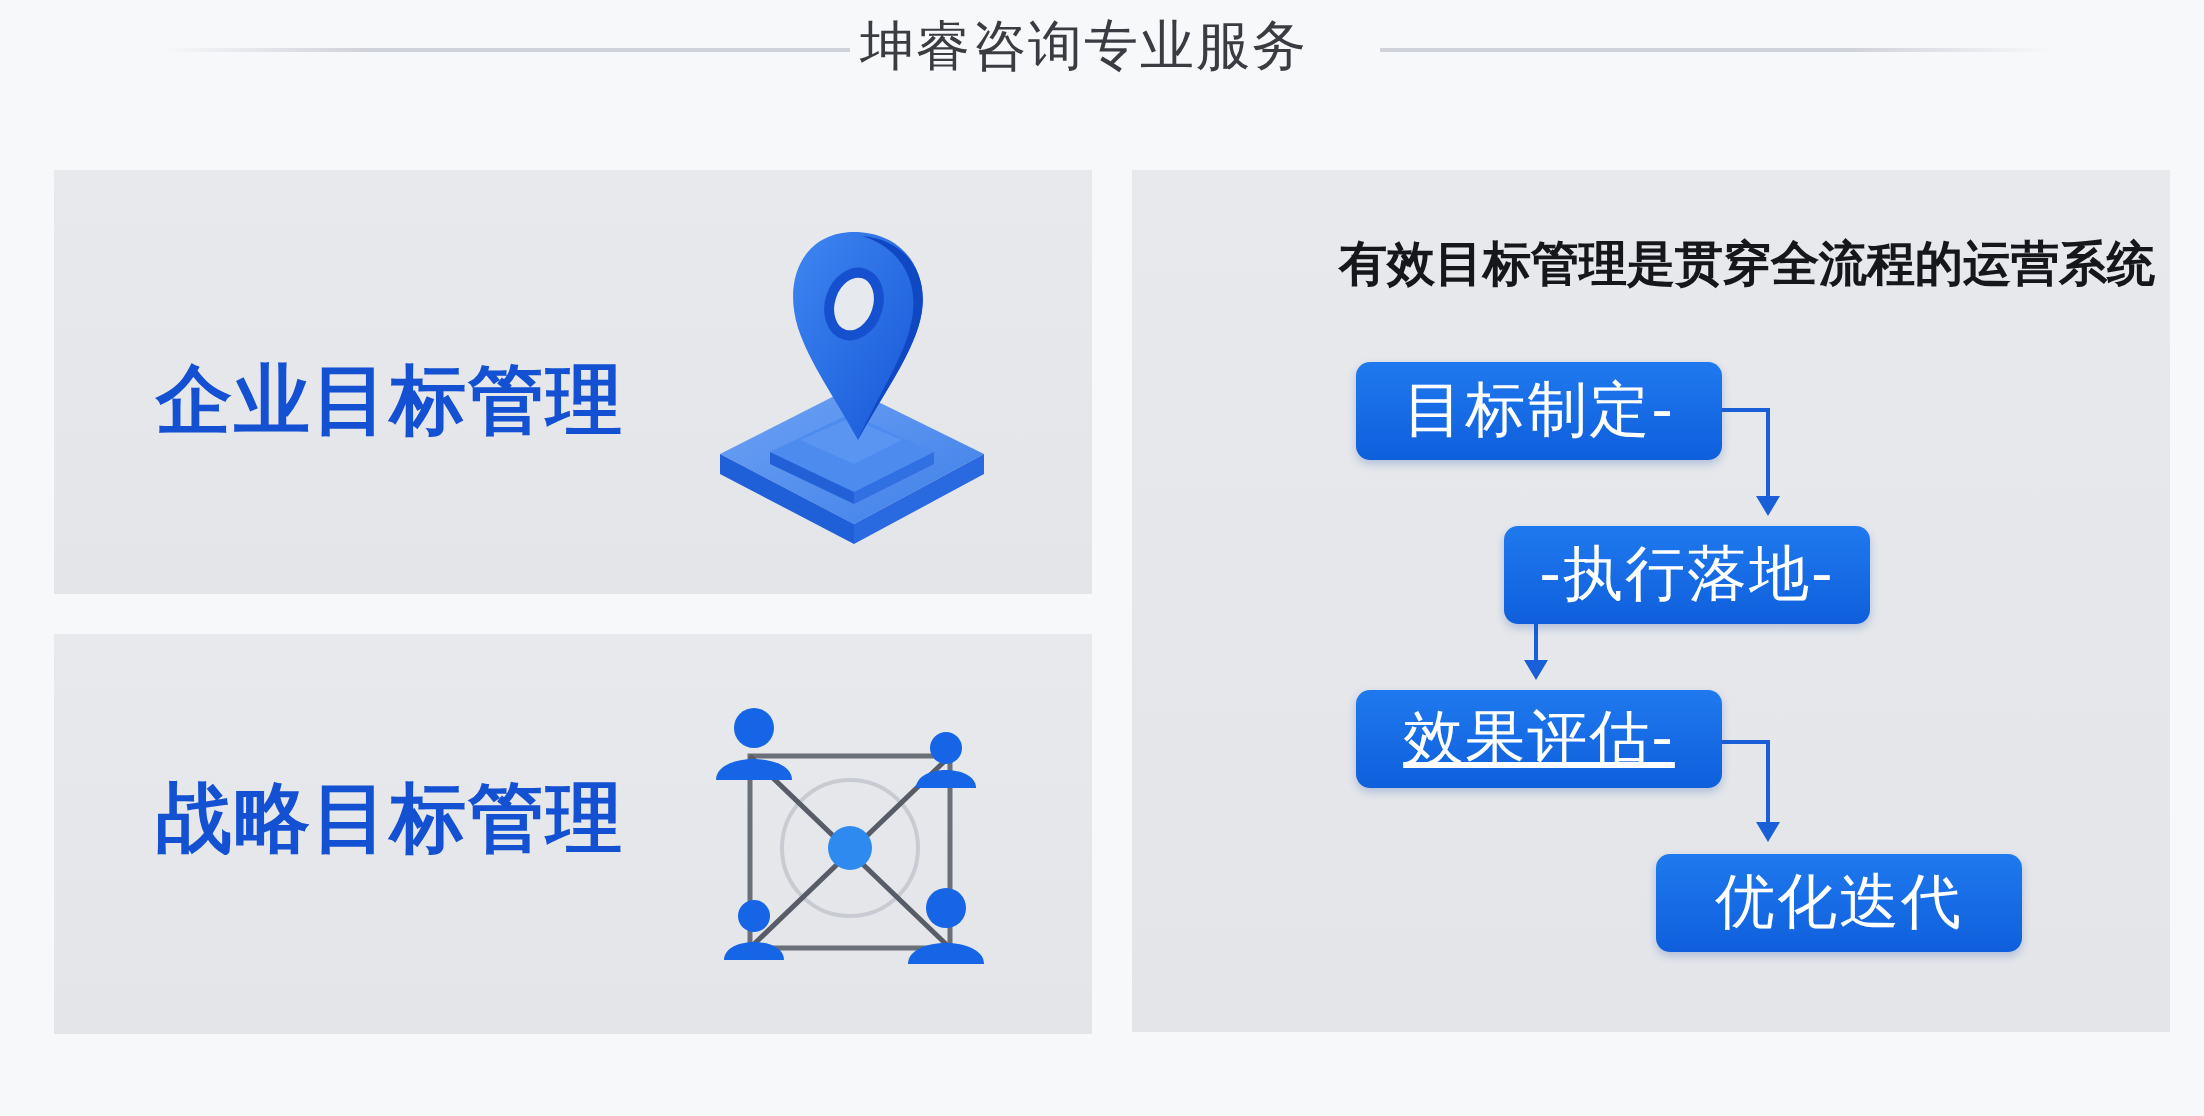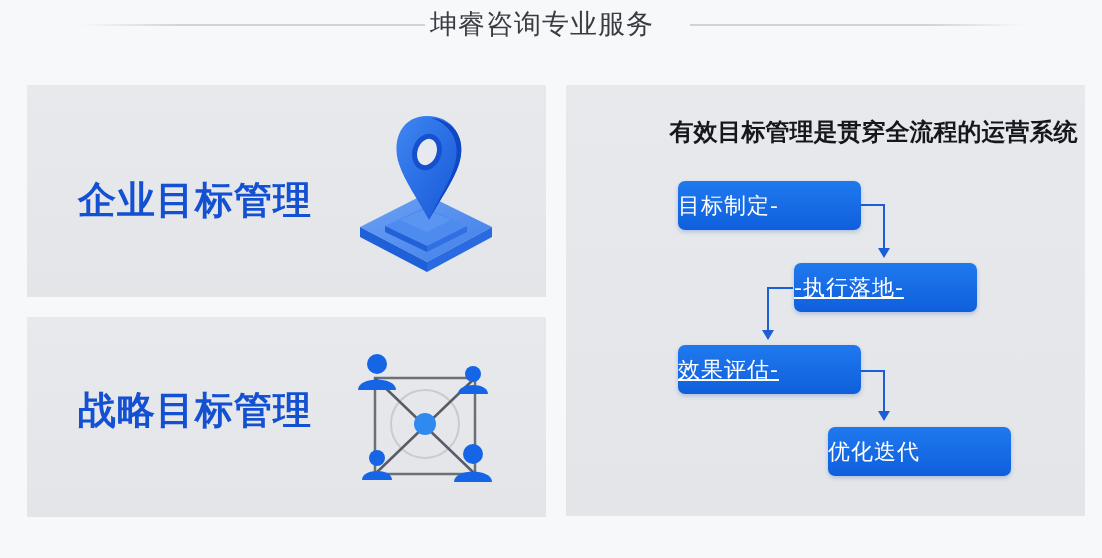--- a/index.html
+++ b/index.html
@@ -3,21 +3,21 @@
 <meta charset="utf-8">
 <style>
   html,body{margin:0;padding:0;}
   body{width:1102px;height:558px;position:relative;overflow:hidden;background:#f7f8fa;font-family:"DejaVu Sans","Liberation Sans",sans-serif;}
   .hdr-line{position:absolute;top:24px;height:2px;background:linear-gradient(90deg,rgba(200,203,210,0),#cfd2d8 30%,#cfd2d8);}
   .hdr-line.r{background:linear-gradient(90deg,#cfd2d8,#cfd2d8 70%,rgba(200,203,210,0));}
   .hdr-title{position:absolute;top:6px;left:430px;width:255px;font-size:27px;color:#3a3c42;letter-spacing:1px;line-height:36px;}
   .panel{position:absolute;background:linear-gradient(180deg,#e7e9ec,#e3e5e9);}
   .big-label{position:absolute;font-size:38px;font-weight:bold;color:#1450d2;letter-spacing:1px;line-height:44px;}
   .r-title{position:absolute;left:566px;width:519px;top:116px;text-align:center;font-size:24px;font-weight:bold;color:#16171b;line-height:32px;padding-left:48px;}
-  .step{position:absolute;width:183px;height:49px;border-radius:7px;background:linear-gradient(180deg,#1f79ee,#0f5fdc);box-shadow:0 2px 4px rgba(20,70,170,.25);color:#fff;font-size:22px;text-align:left;line-height:49px;letter-spacing:1px;}
+  .step{position:absolute;width:183px;height:49px;border-radius:7px;background:linear-gradient(180deg,#1f79ee,#0f5fdc);box-shadow:0 2px 4px rgba(20,70,170,.25);color:#fff;font-size:30px;text-align:center;line-height:49px;letter-spacing:1px;}
   svg{position:absolute;overflow:visible;}
 </style>
 </head>
 <body>
 
 <div class="hdr-line" style="left:80px;width:345px;"></div>
 <div class="hdr-title">坤睿咨询专业服务</div>
 <div class="hdr-line r" style="left:690px;width:335px;"></div>
 
 <div class="panel" style="left:27px;top:85px;width:519px;height:212px;"></div>
@@ -78,15 +78,15 @@
     <polyline points="861,371 884,371 884,413"></polyline>
   </g>
   <g fill="#1a5fd8">
     <polygon points="878,248 890,248 884,258"></polygon>
     <polygon points="762,330 774,330 768,340"></polygon>
     <polygon points="878,411 890,411 884,421"></polygon>
   </g>
 </svg>
 
 <div class="step" style="left:678px;top:181px;">目标制定-</div>
-<div class="step" style="left:794px;top:263px;text-decoration:underline;">-执行落地-</div>
+<div class="step" style="left:752px;top:263px;">-执行落地-</div>
 <div class="step" style="left:678px;top:345px;text-decoration:underline;">效果评估-</div>
 <div class="step" style="left:828px;top:427px;">优化迭代</div>
 
 </body></html>

